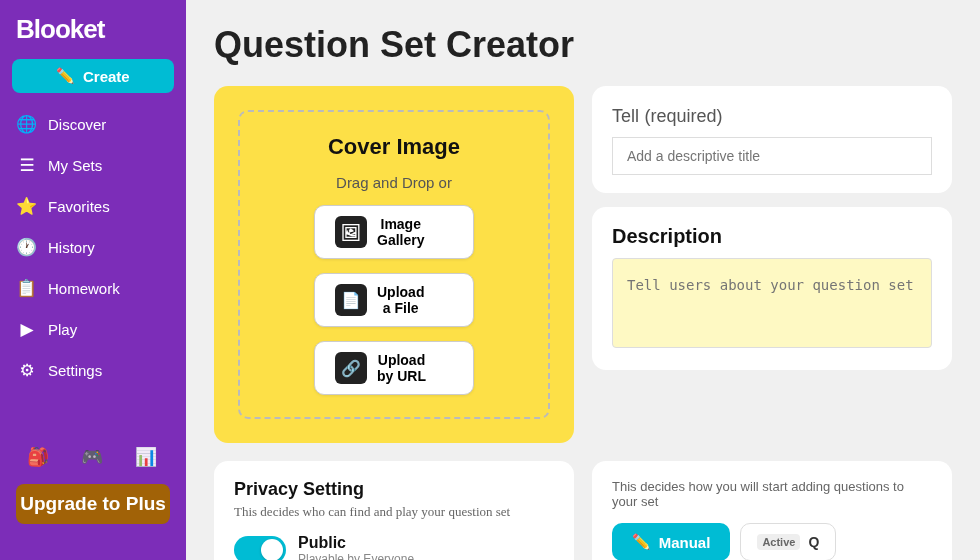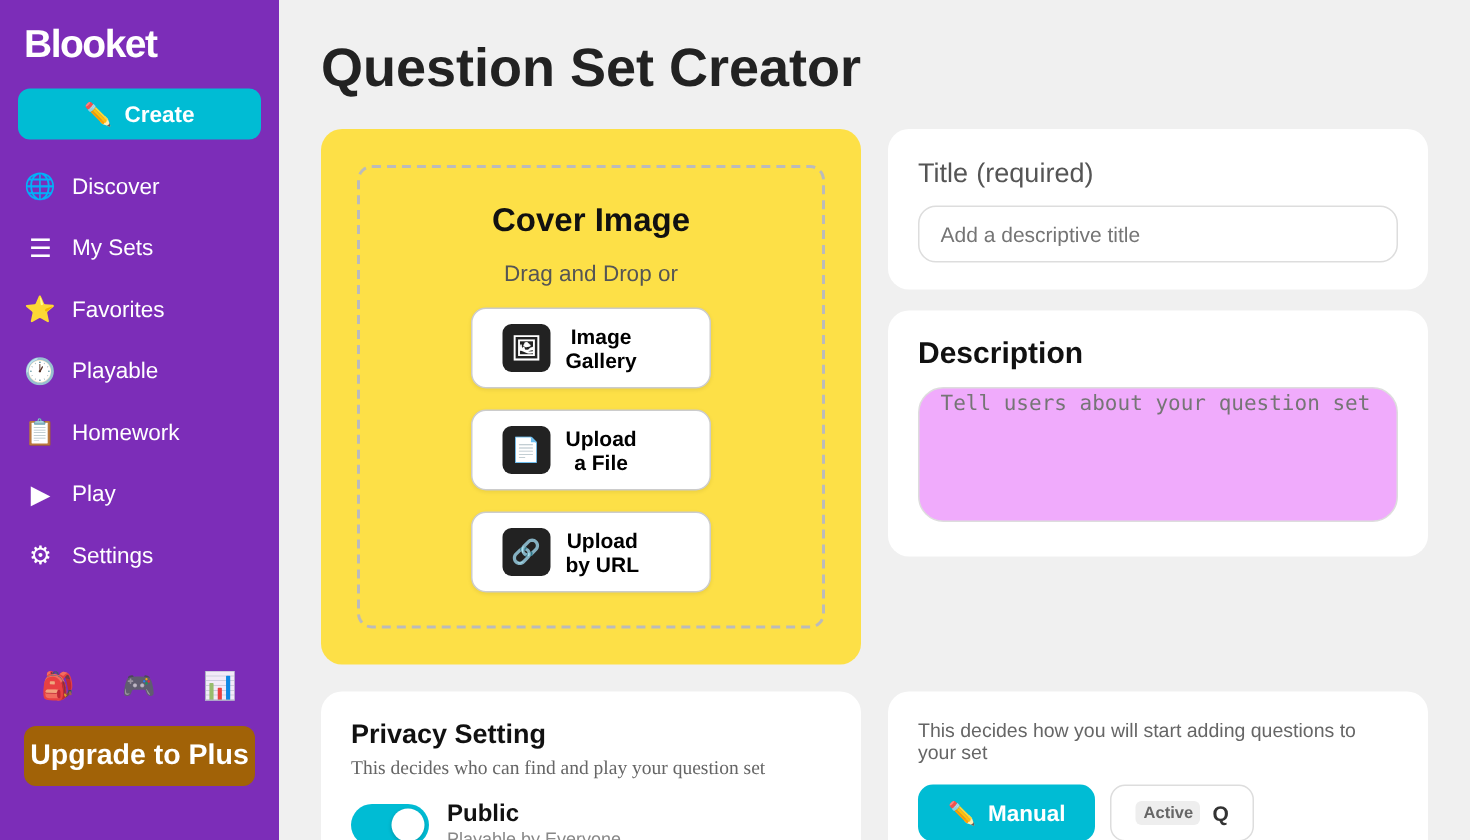--- a/index.html
+++ b/index.html
@@ -202,39 +202,39 @@
 
     .field-label span {
       font-weight: 400;
       color: #555;
       font-size: 18px;
     }
 
     .text-input {
       width: 100%;
       border: 1.5px solid #ddd;
-      border-radius: 12px;
+      border-radius: 0;
       padding: 10px 14px;
       font-size: 14px;
       color: #555;
       outline: none;
       background: white;
     }
 
     .textarea-input {
       width: 100%;
       border: 1.5px solid #ddd;
-      border-radius: 17px;
-      padding: 2px 14px;
+      border-radius: 4px;
+      padding: 18px 14px;
       font-size: 14px;
       color: #555;
       outline: none;
       resize: none;
       height: 90px;
-      background: #f0abfc;
+      background: #fef9c3;
     }
 
     .description-section {
       background: white;
       border-radius: 14px;
       padding: 18px 20px;
     }
 
     .privacy-card {
       background: white;
@@ -375,21 +375,21 @@
     <div class="sidebar-item">
       <span class="sidebar-item-icon">☰</span>
       <span>My Sets</span>
     </div>
     <div class="sidebar-item">
       <span class="sidebar-item-icon">⭐</span>
       <span>Favorites</span>
     </div>
     <div class="sidebar-item">
       <span class="sidebar-item-icon">🕐</span>
-      <span>Playable</span>
+      <span>History</span>
     </div>
     <div class="sidebar-item">
       <span class="sidebar-item-icon">📋</span>
       <span>Homework</span>
     </div>
     <div class="sidebar-item">
       <span class="sidebar-item-icon">▶</span>
       <span>Play</span>
     </div>
     <div class="sidebar-item">
@@ -431,21 +431,21 @@
         <button class="upload-btn">
           <div class="upload-btn-icon">🔗</div>
           <span>Upload<br>by URL</span>
         </button>
       </div>
     </div>
 
     <div class="right-panel">
       <div class="title-section">
         <div class="field-label">
-          <span>Title</span>&nbsp;<span>(required)</span>
+          <span>Tell</span>&nbsp;<span>(required)</span>
         </div>
         <input class="text-input" type="text" placeholder="Add a descriptive title" style="">
       </div>
 
       <div class="description-section">
         <div class="field-label">Description</div>
         <textarea class="textarea-input" placeholder="Tell users about your question set" style=""></textarea>
       </div>
     </div>
 

